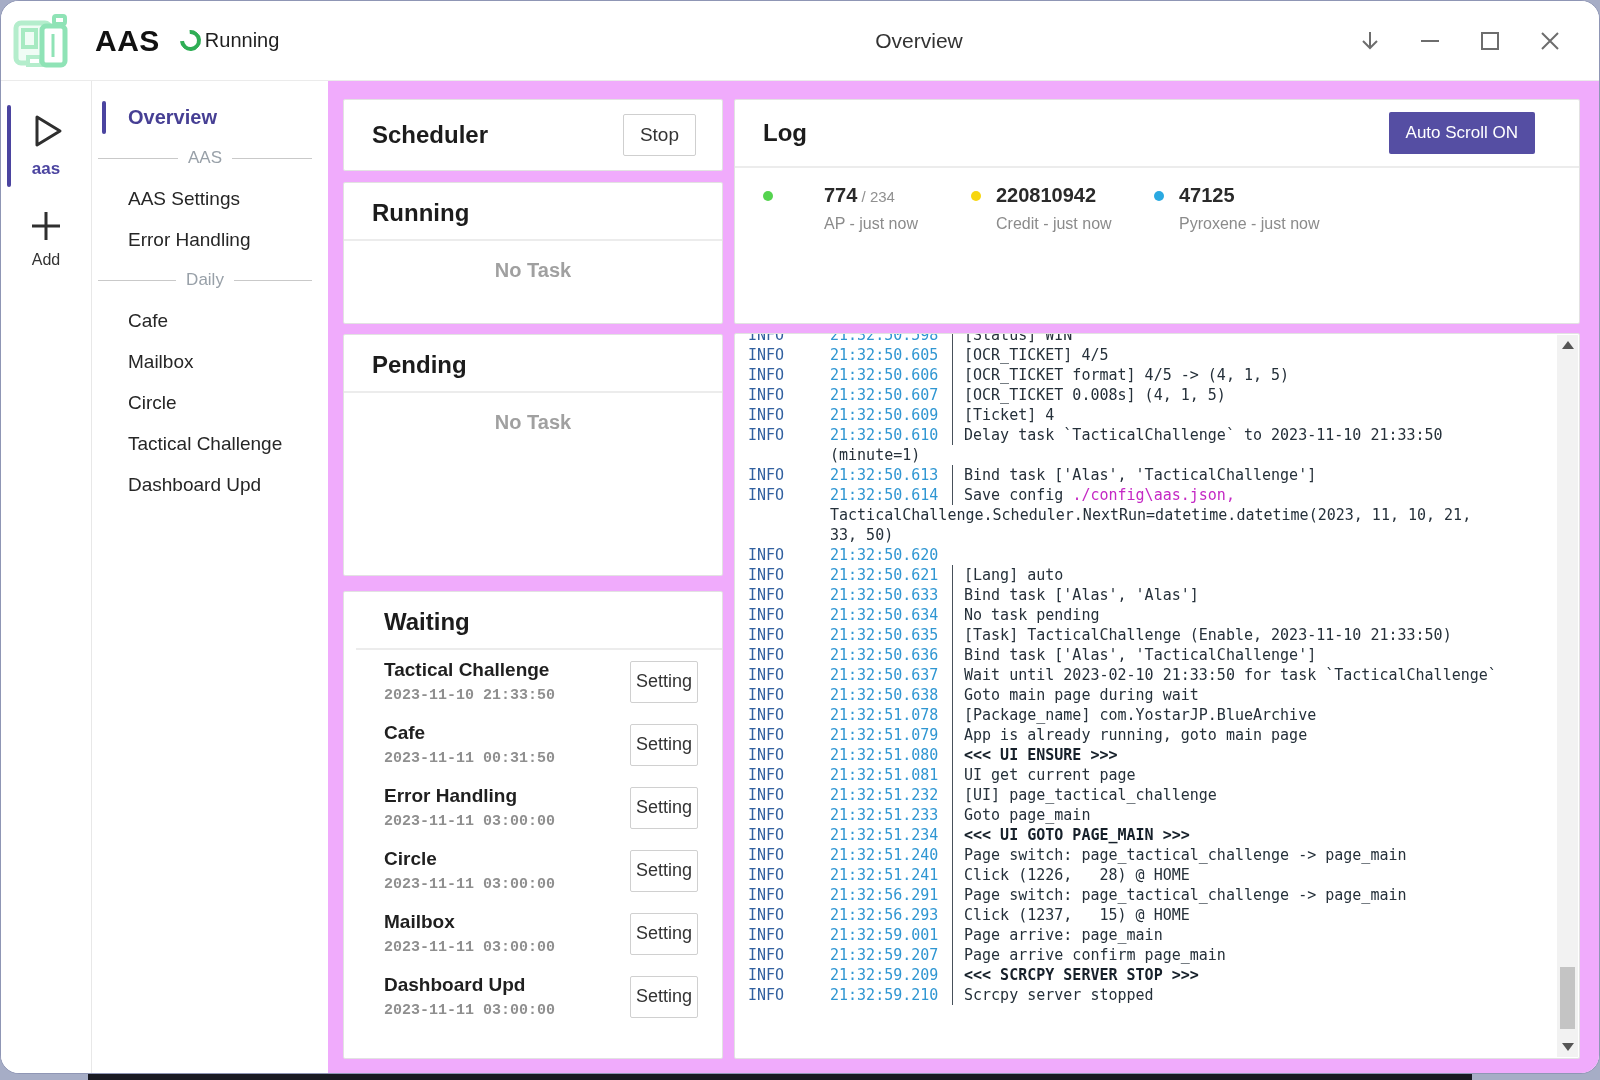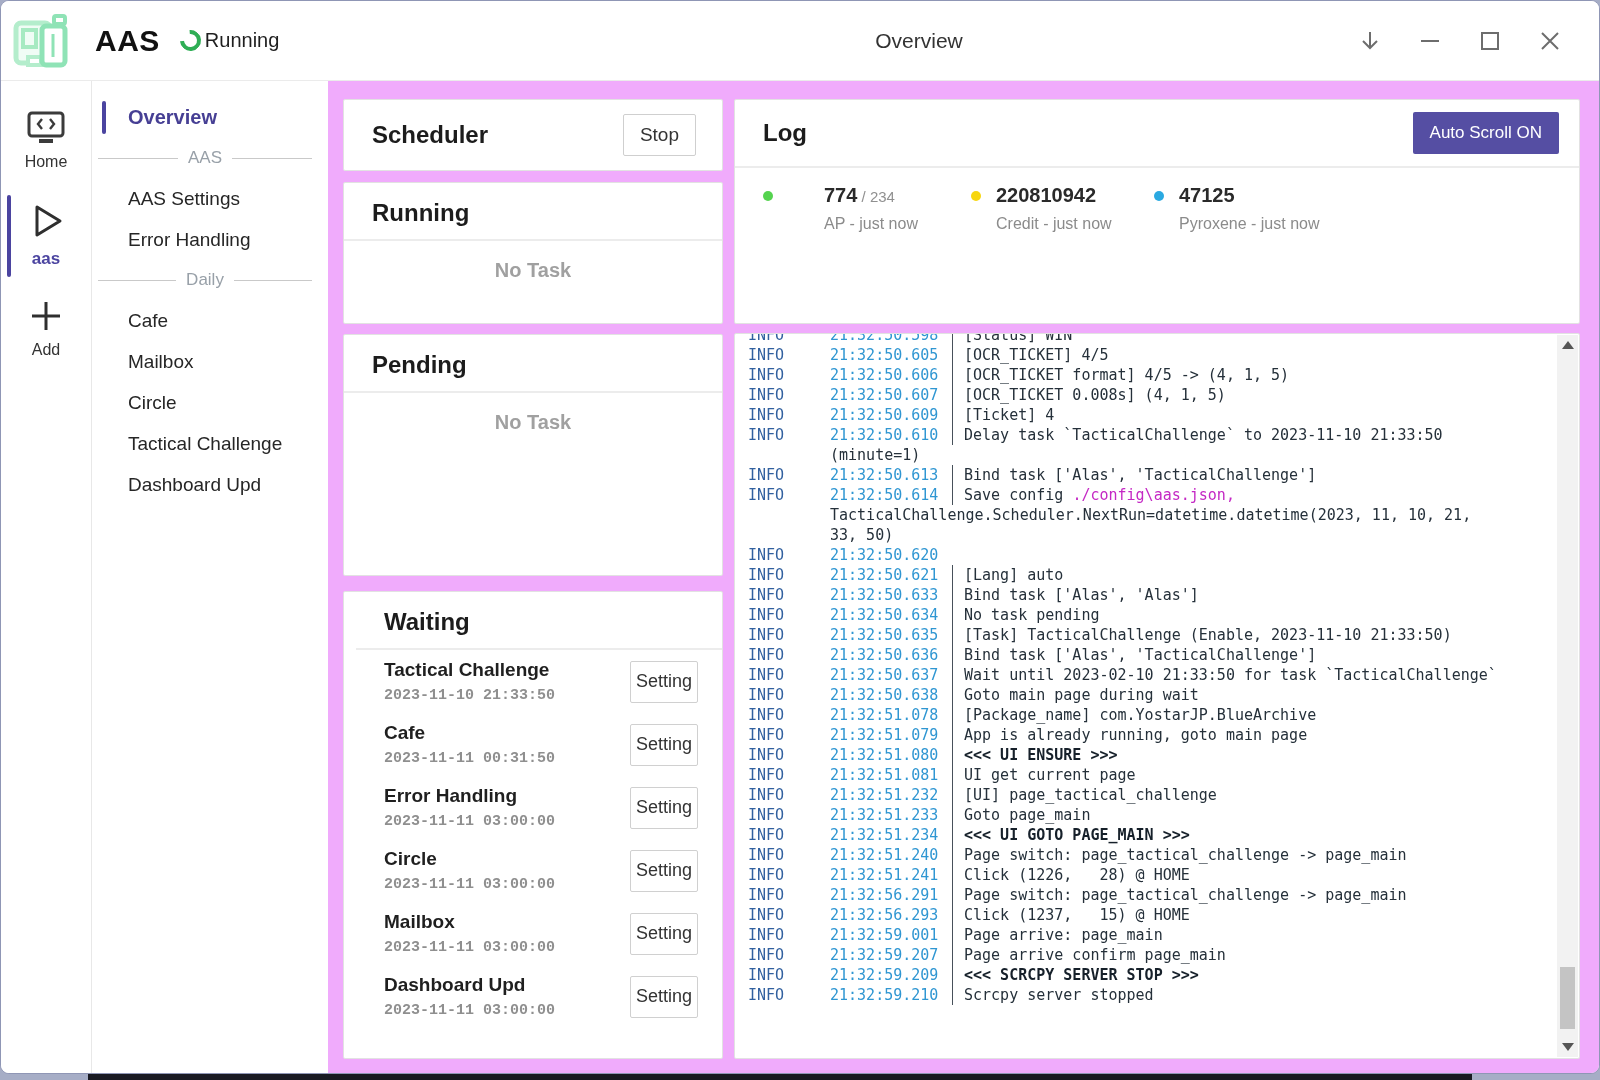--- a/index.html
+++ b/index.html
@@ -2,21 +2,21 @@
 <html><head>
 <meta charset="utf-8">
 <style>
   * { margin:0; padding:0; box-sizing:border-box; }
   html,body { width:1600px; height:1080px; }
   body { font-family:"Liberation Sans", sans-serif; background:#a6adc6; position:relative; overflow:hidden; }
 
   .bottom-strip { position:absolute; left:88px; right:128px; bottom:0; height:8px; background:#191a22; }
 
   .window { position:absolute; top:0; left:0; right:0; bottom:6px; background:#fff;
-            border:1px solid #8f96b5; border-radius:9px; overflow:hidden; z-index:2;
+            border:1px solid #8f96b5; border-radius:19px; overflow:hidden; z-index:2;
             display:flex; flex-direction:column; }
 
   
   .header { height:80px; flex:none; display:flex; align-items:center; position:relative;
             border-bottom:1px solid #ebebeb; background:#fff; }
   .logo { width:64px; height:62px; margin-left:10px; flex:none; }
   .app-name { font-size:30px; font-weight:800; color:#111; margin-left:20px; letter-spacing:0.5px; }
   .spinner { width:21px; height:21px; border:4px solid #2fae55; border-left-color:transparent;
              border-radius:50%; margin-left:20px; transform:rotate(40deg); }
   .status-label { font-size:20px; color:#1f1f1f; margin-left:4px; }
@@ -71,21 +71,21 @@
 
   .waiting-card { flex:1; min-height:0; overflow:hidden;padding-left:12px; }
   .waiting-row { display:flex; align-items:center; justify-content:space-between; padding:8px 24px 8px 28px; }
   .wr-name { font-size:19px; font-weight:bold; color:#1f1f1f; line-height:24px; }
   .wr-time { font-size:15px; font-weight:bold; color:#8f8f8f; line-height:18px; margin-top:5px;font-family:Liberation Mono, monospace; }
   .btn-setting { background:#fff; border:1px solid #d0d0d0; border-radius:2px; color:#333;
                  font-size:18px; font-family:inherit; width:68px; height:42px; cursor:pointer; }
 
   .log-card { height:225px; margin-bottom:9px; display:flex; flex-direction:column; }
   .log-head { display:flex; align-items:center; justify-content:space-between;
-              padding:12px 20px 12px 28px; border-bottom:2px solid #ececec; }
+              padding:12px 44px 12px 28px; border-bottom:2px solid #ececec; }
   .btn-autoscroll { background:#554ea3; color:#fff; border:none; border-radius:2px;
                     font-size:17px; font-family:inherit; padding:11px 17px; cursor:pointer;text-align:right; }
   .stats { display:flex; padding:16px 28px; }
   .stat { display:flex; align-items:flex-start; }
   .stat-1 { width:208px;gap:36px; } .stat-2 { width:183px; }
   .dot { width:10px; height:10px; border-radius:50%; margin-top:7px; flex:none; }
   .stat-text { margin-left:15px; }
   .stat-value { font-size:20px; font-weight:bold; color:#2a2a2a; }
   .stat-suffix { font-size:15px; font-weight:normal; color:#909090; }
   .stat-label { font-size:16px; color:#8b8b8b; margin-top:8px; }
@@ -150,29 +150,20 @@
         <svg width="22" height="22" viewBox="0 0 22 22" stroke="#6d6d6d" stroke-width="2">
             <path d="M3 3l16 16M19 3L3 19"></path>
           </svg>
       </div>
     </div>
   </div>
 
   <div class="body">
 
     <div class="rail">
-      <div class="rail-item">
-
-        <svg width="42" height="38" viewBox="0 0 42 38" fill="none" stroke="#3b3b3b" stroke-width="3">
-          <rect x="4" y="4" width="34" height="23" rx="3"></rect>
-          <line x1="14" y1="32" x2="28" y2="32" stroke-width="4"></line>
-          <path d="M17 10l-4 5 4 5M25 10l4 5-4 5" stroke-width="2.4"></path>
-        </svg>
-        <div class="rail-label">Home</div>
-      </div>
       <div class="rail-item active">
         <div class="bar"></div>
         <svg width="44" height="44" viewBox="0 0 44 44" fill="none" stroke="#2f2f2f" stroke-width="3" stroke-linejoin="round">
           <path d="M13 8 L36 22 L13 36 Z"></path>
         </svg>
         <div class="rail-label">aas</div>
       </div>
       <div class="rail-item">
 
         <svg width="38" height="38" viewBox="0 0 38 38" stroke="#2f2f2f" stroke-width="3">

